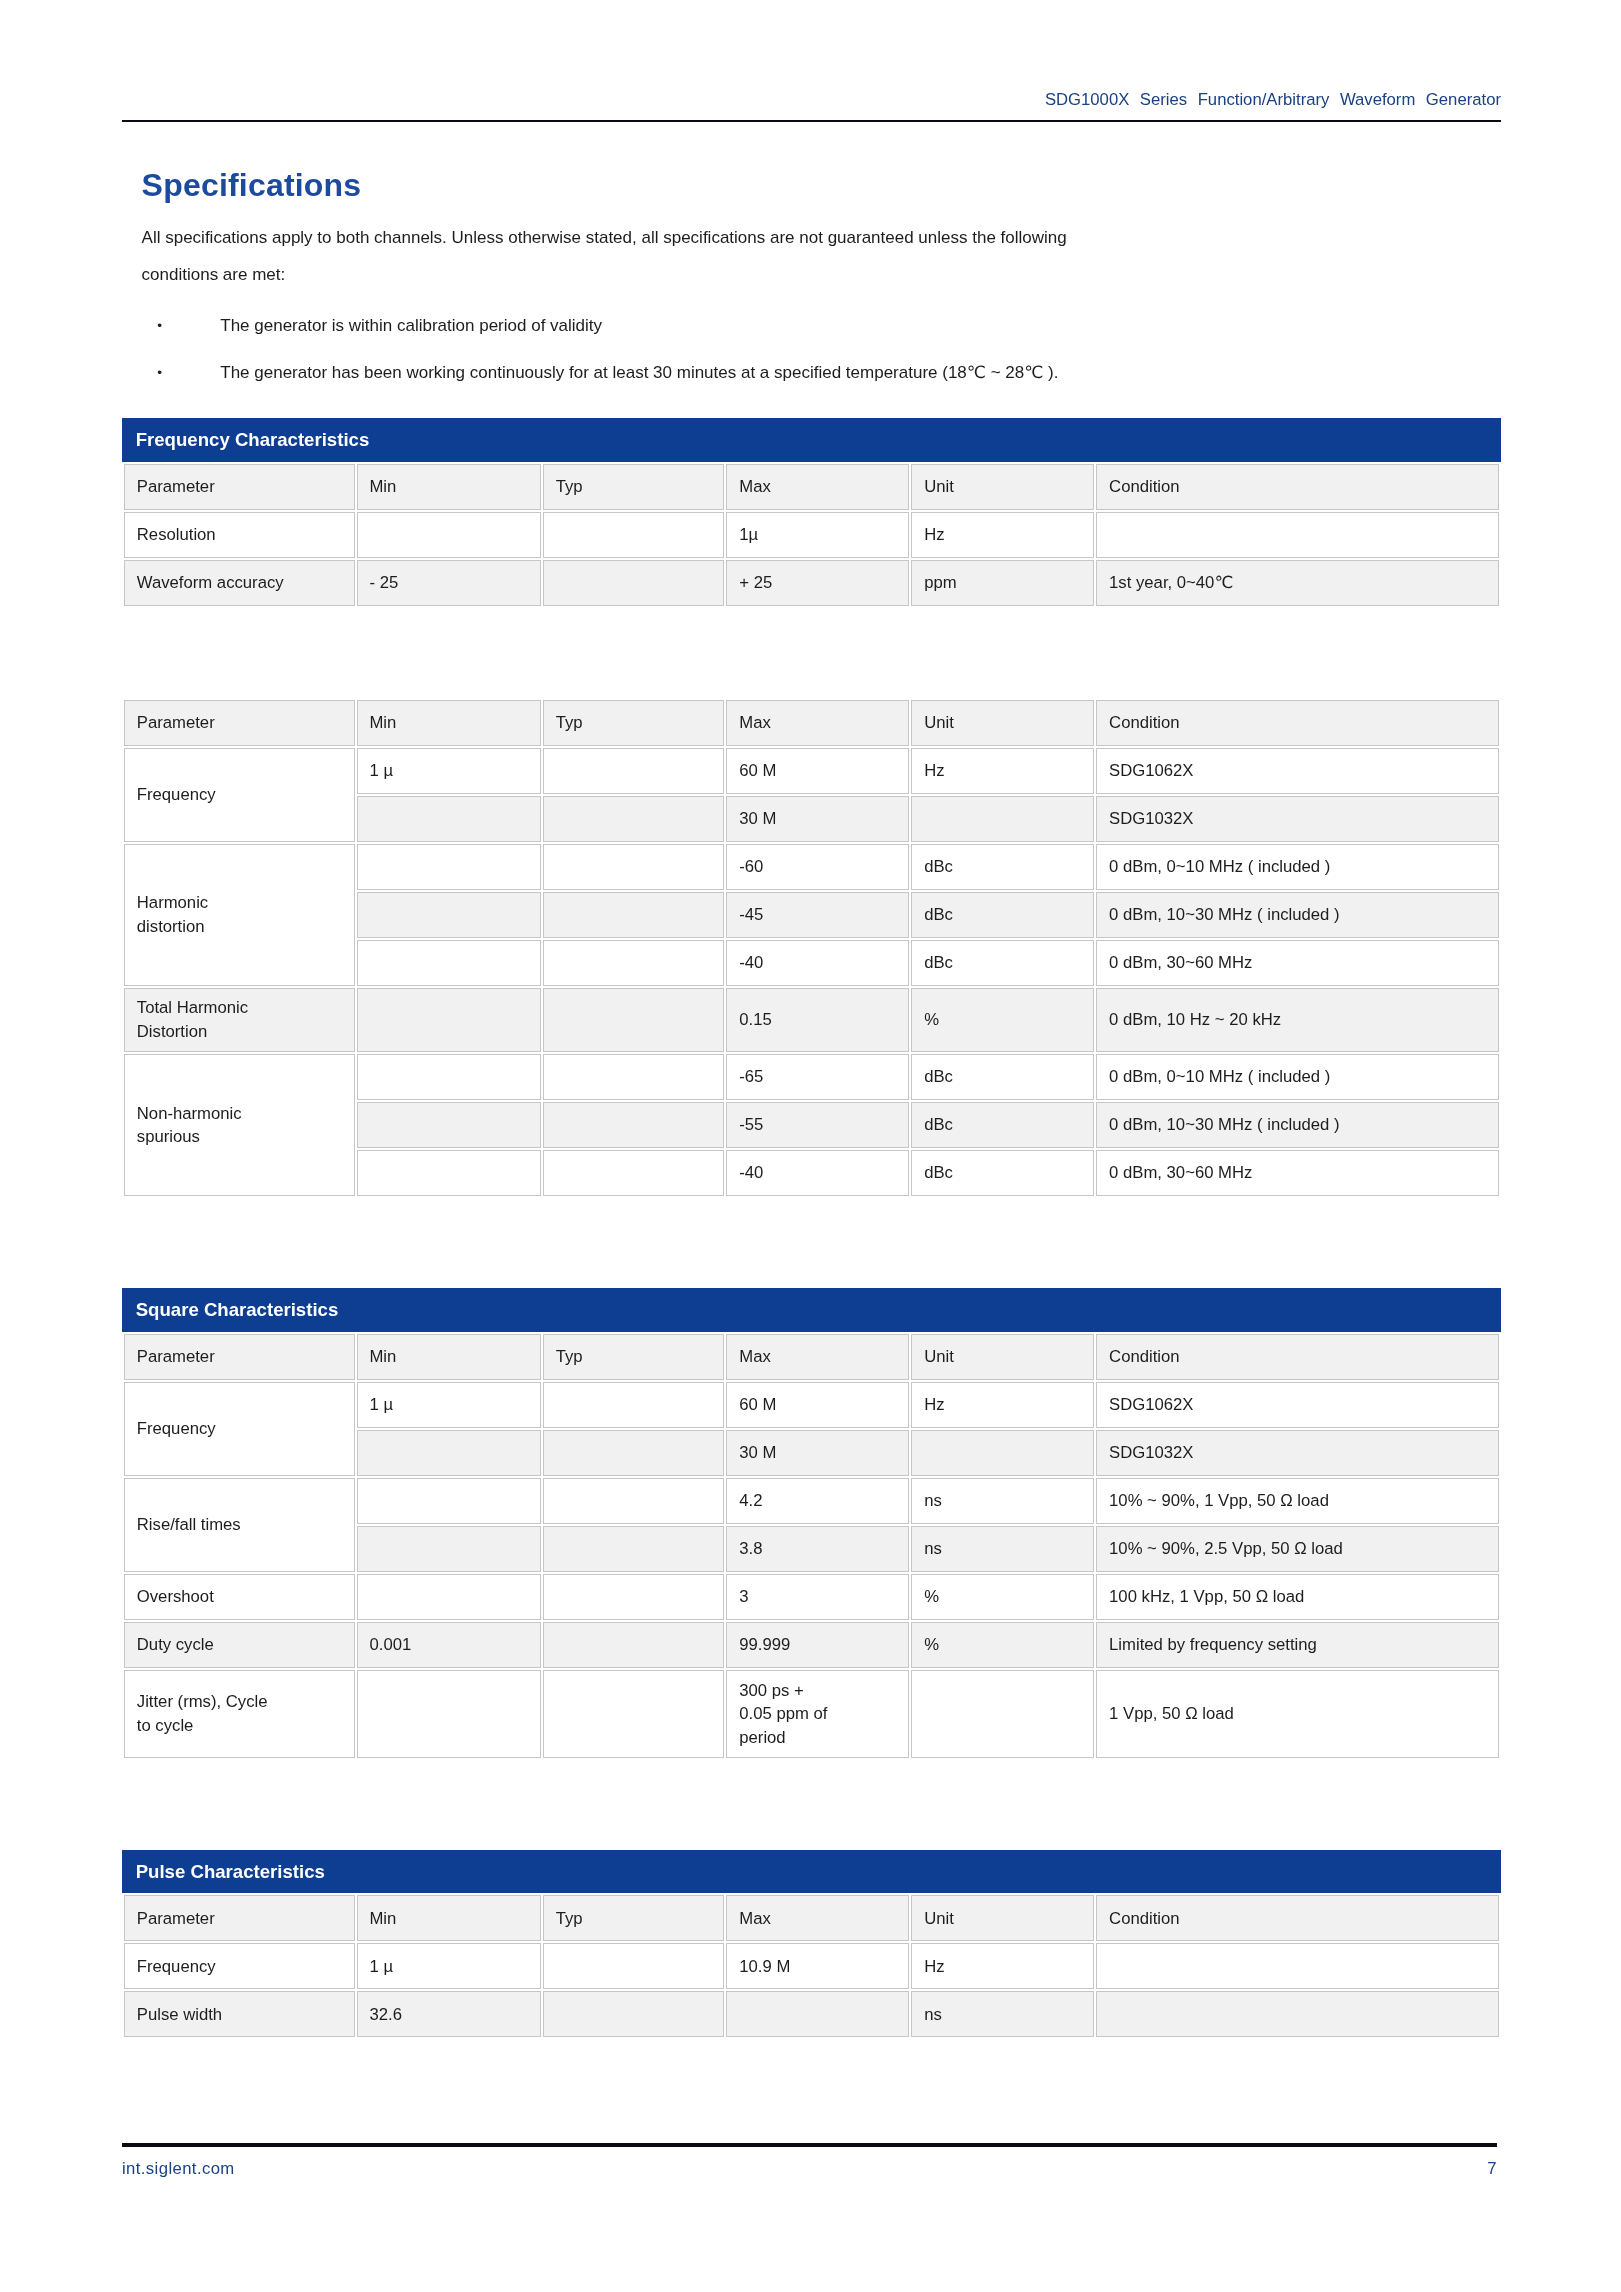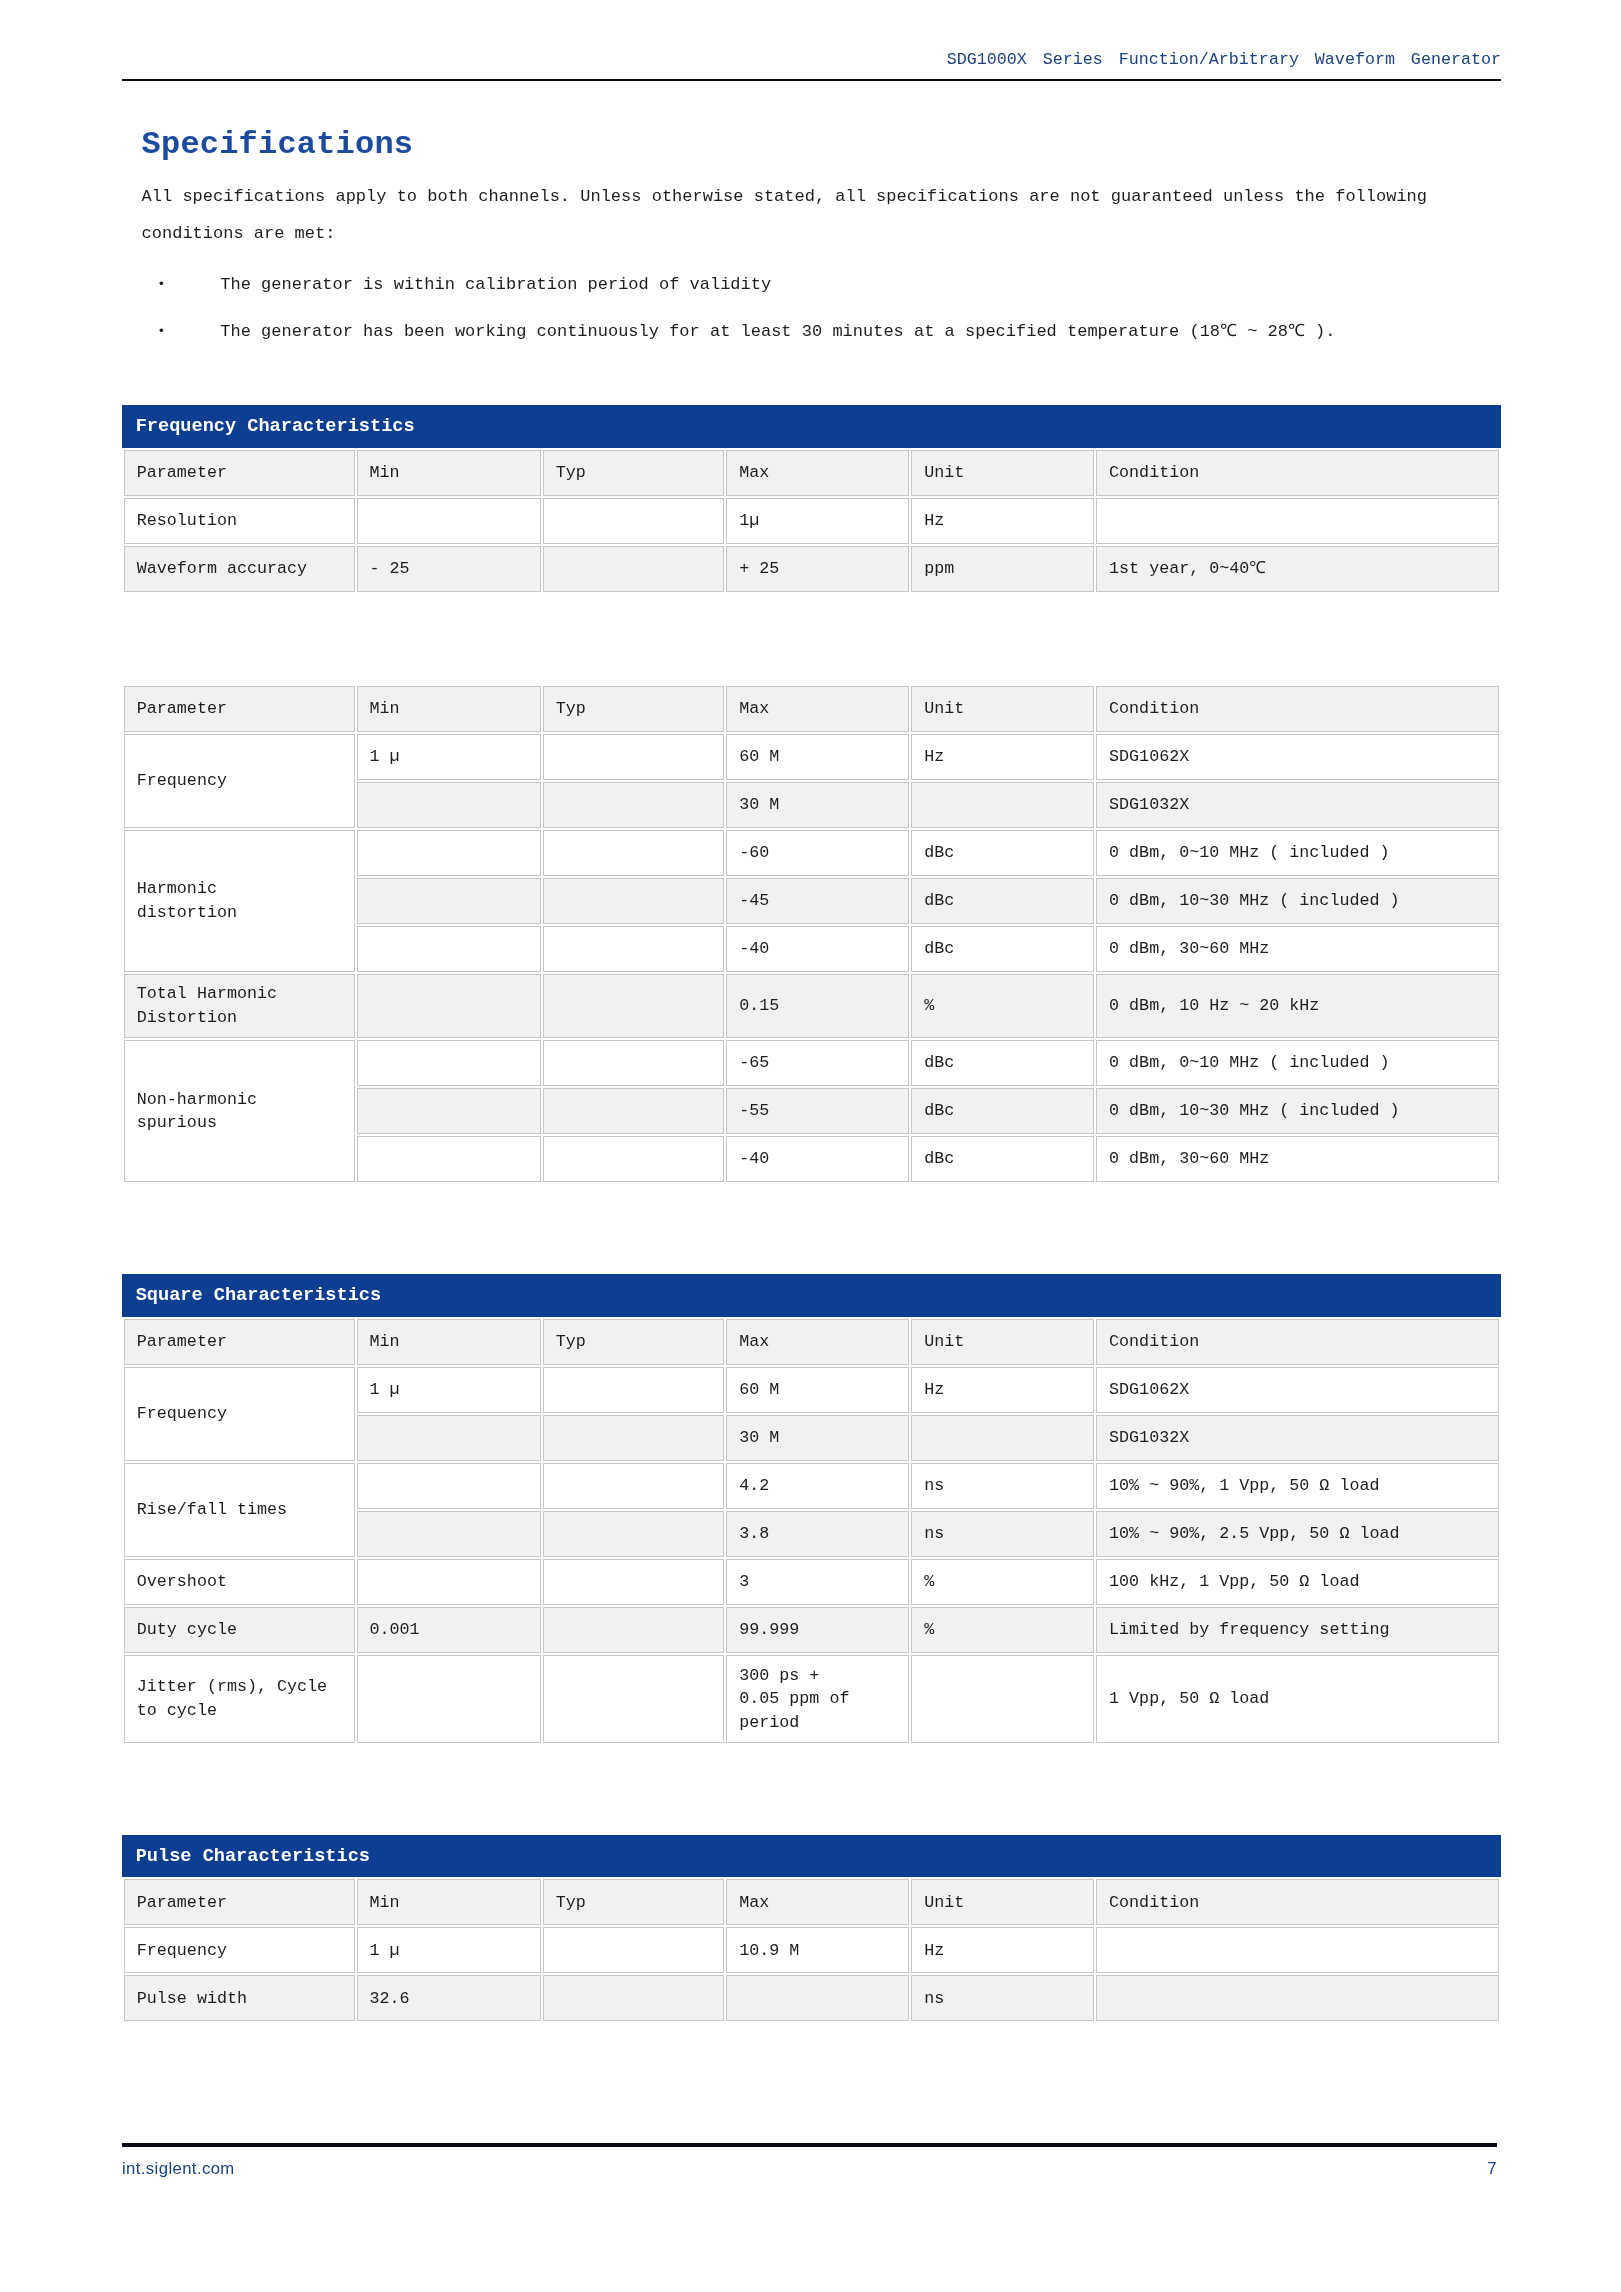--- a/index.html
+++ b/index.html
@@ -1,29 +1,29 @@
 <!DOCTYPE html>
 <html><head>
 <meta charset="utf-8">
 <style>
   html,body{margin:0;padding:0;}
   body{
     width:1621px;height:2293px;background:#ffffff;position:relative;overflow:hidden;
     font-family:"Liberation Sans","DejaVu Sans",sans-serif;color:#1d1d1d;
   }
-  .content{margin:0 120px 0 122px;padding-top:50px;font-family:Liberation Mono, monospace;}
+  .content{margin:0 120px 0 122px;padding-top:90px;}
   .doc-header{text-align:right;font-size:16.7px;color:#1a4182;word-spacing:5.9px;}
   .header-rule{height:2px;background:#0b0b14;margin-top:9.8px;}
   h1.page-title{margin:45px 0 0 19.6px;font-size:32px;font-weight:bold;color:#1b4a9e;letter-spacing:0.2px;}
   .intro{margin:15.7px 0 0 19.6px;font-size:17px;line-height:37px;white-space:pre-line;}
   ul.bullets{list-style:none;margin:13.7px 0 0 19.6px;padding:0;}
   ul.bullets li{display:flex;margin-top:9.8px;line-height:37px;font-size:17px;}
   ul.bullets .dot{width:63px;padding-left:15.7px;font-size:13.7px;flex:none;}
   #tables .spec{margin-top:90px;}
-  #tables .spec:first-child{margin-top:55px;}
+  #tables .spec:first-child{margin-top:27px;}
   .spec .band{background:#0d3e91;color:#ffffff;font-weight:bold;font-size:18.6px;padding:10.8px 13.7px;box-sizing:border-box;}
   .spec table{width:100%;border-collapse:separate;border-spacing:2px;table-layout:fixed;}
   .spec th,.spec td{
     box-sizing:border-box;border:1px solid #c6c6c6;padding:7.8px 11.8px;
     font-size:16.7px;font-weight:normal;text-align:left;vertical-align:middle;
     height:46px;line-height:23.5px;white-space:pre-line;background:#ffffff;color:#1d1d1d;
     overflow:hidden;
   }
   .spec th{background:#f1f1f1;}
   .spec tr.g td{background:#f1f1f1;}

